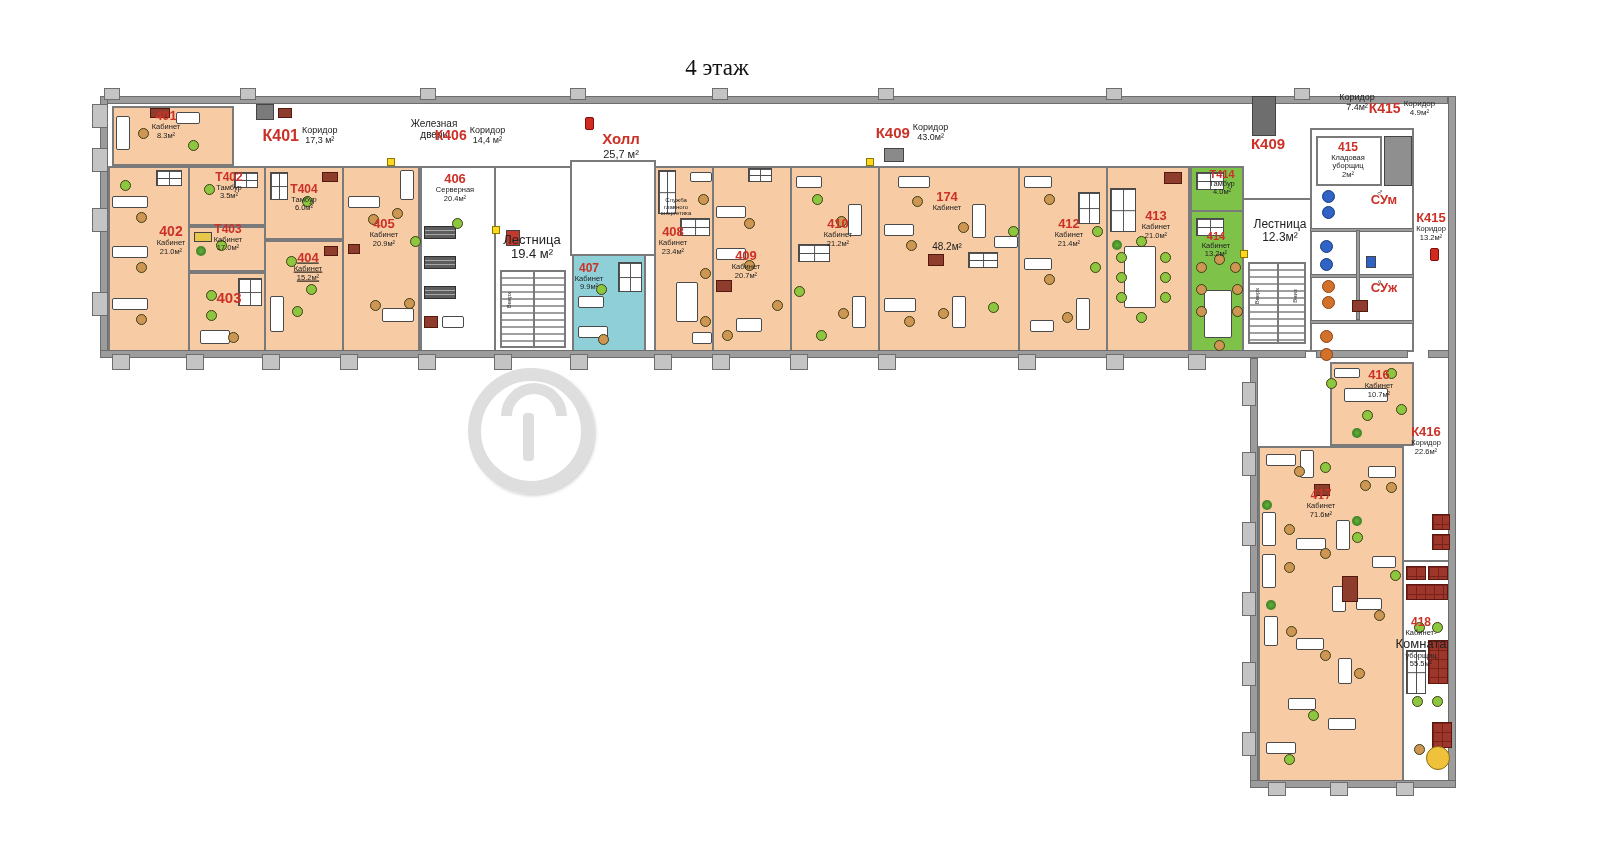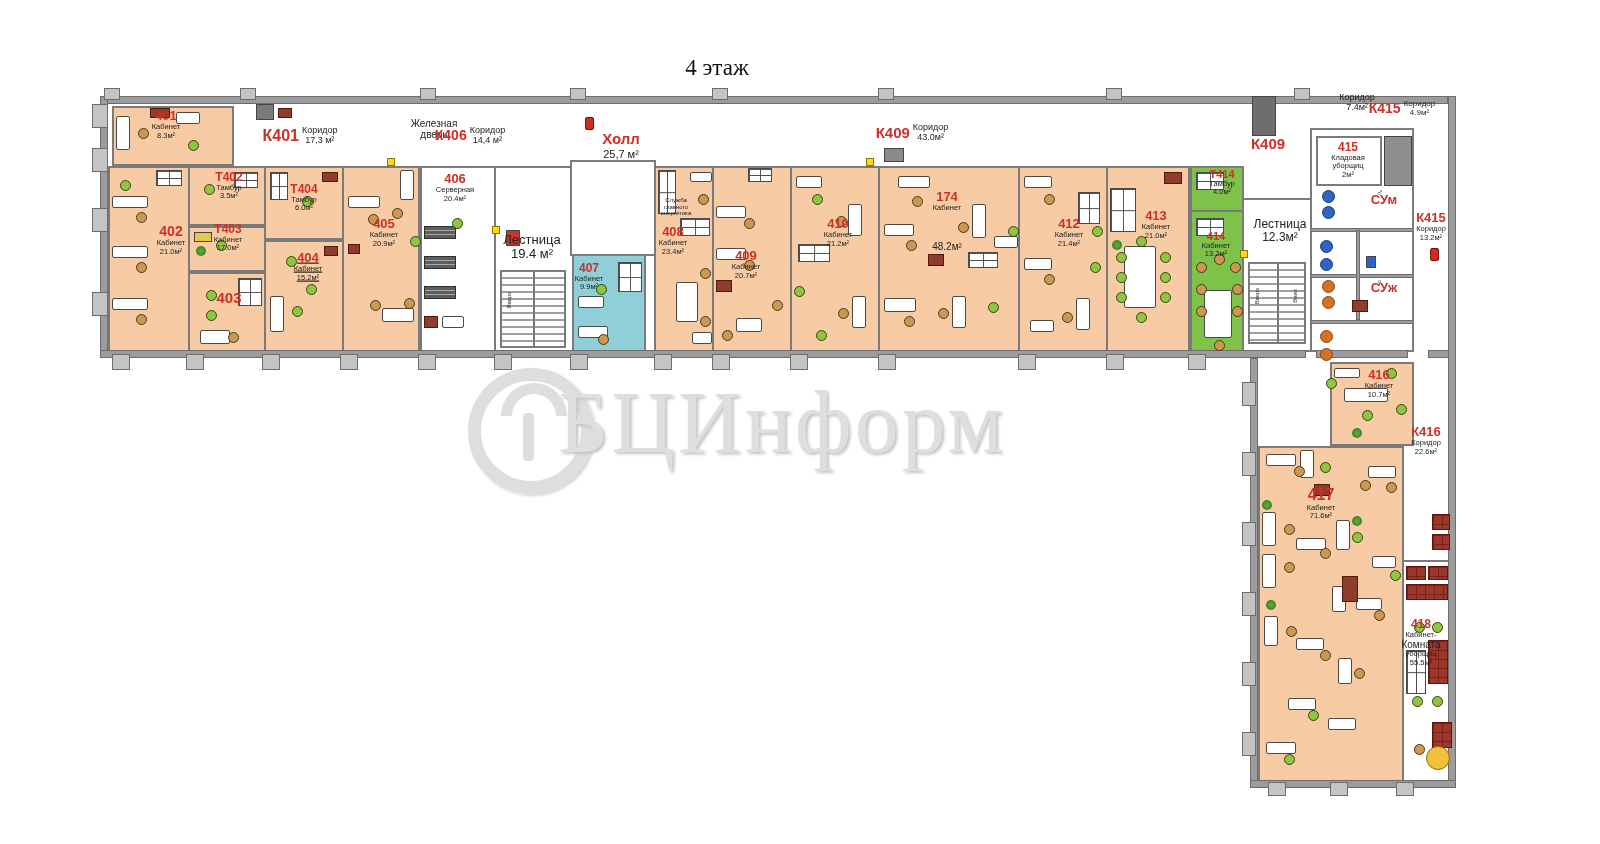--- a/index.html
+++ b/index.html
@@ -54,21 +54,20 @@
 </style>
 </head>
 <body>
 
 <div id="plan">
   <div id="title">4 этаж</div>
   <div id="wm-logo">
       <div class="hook"></div>
       <div class="tail"></div>
     </div>
-  <div id="wm-text">БЦИнформ</div>
 <div class="room peach" style="left: 112px; top: 106px; width: 122px; height: 60px;"></div>
     <div class="room peach" style="left: 108px; top: 166px; width: 82px; height: 186px;"></div>
     <div class="room peach" style="left: 188px; top: 166px; width: 78px; height: 60px;"></div>
     <div class="room peach" style="left: 188px; top: 226px; width: 78px; height: 46px;"></div>
     <div class="room peach" style="left: 188px; top: 272px; width: 78px; height: 80px;"></div>
     <div class="room peach" style="left: 264px; top: 166px; width: 80px; height: 74px;"></div>
     <div class="room peach" style="left: 264px; top: 240px; width: 80px; height: 112px;"></div>
     <div class="room peach" style="left: 342px; top: 166px; width: 78px; height: 186px;"></div>
     <div class="room white" style="left: 420px; top: 166px; width: 76px; height: 186px;"></div>
     <div class="room white" style="left: 494px; top: 166px; width: 80px; height: 186px;"></div>
@@ -508,27 +507,27 @@
       <div class="rid" style="font-size: 13px;">416</div>
       <div class="sub" style="font-size: 7.5px;">Кабинет</div>
       <div class="sub" style="font-size: 7.5px;">10.7м²</div>
     </div>
     <div class="lbl" style="left: 1426px; top: 440px;">
       <div class="rid" style="font-size: 13px;">К416</div>
       <div class="sub" style="font-size: 7.5px;">Коридор</div>
       <div class="sub" style="font-size: 7.5px;">22.6м²</div>
     </div>
     <div class="lbl" style="left: 1321px; top: 503px;">
-      <div class="rid" style="font-size: 16px;">417</div>
+      <div class="rid" style="font-size: 14px; font-family: Liberation Serif, serif;">417</div>
       <div class="sub" style="font-size: 7.5px;">Кабинет</div>
       <div class="sub" style="font-size: 7.5px;">71.6м²</div>
     </div>
     <div class="lbl" style="left: 1421px; top: 642px;">
       <div class="rid" style="font-size: 12px;">418</div>
       <div class="sub" style="font-size: 7.5px;">Кабинет-</div>
-      <div class="sub" style="font-size: 10px;">Комната</div>
+      <div class="sub" style="font-size: 13px;">Комната</div>
       <div class="sub" style="font-size: 7.5px;">уборщиц</div>
       <div class="sub" style="font-size: 7.5px;">55.5м²</div>
     </div>
     <div class="vt" style="left: 509px; top: 300px;">Вверх</div>
     <div class="vt" style="left: 1257px; top: 296px;">Вверх</div>
     <div class="vt" style="left: 1295px; top: 296px;">Вниз</div>
   </div>
 
 </body></html>

